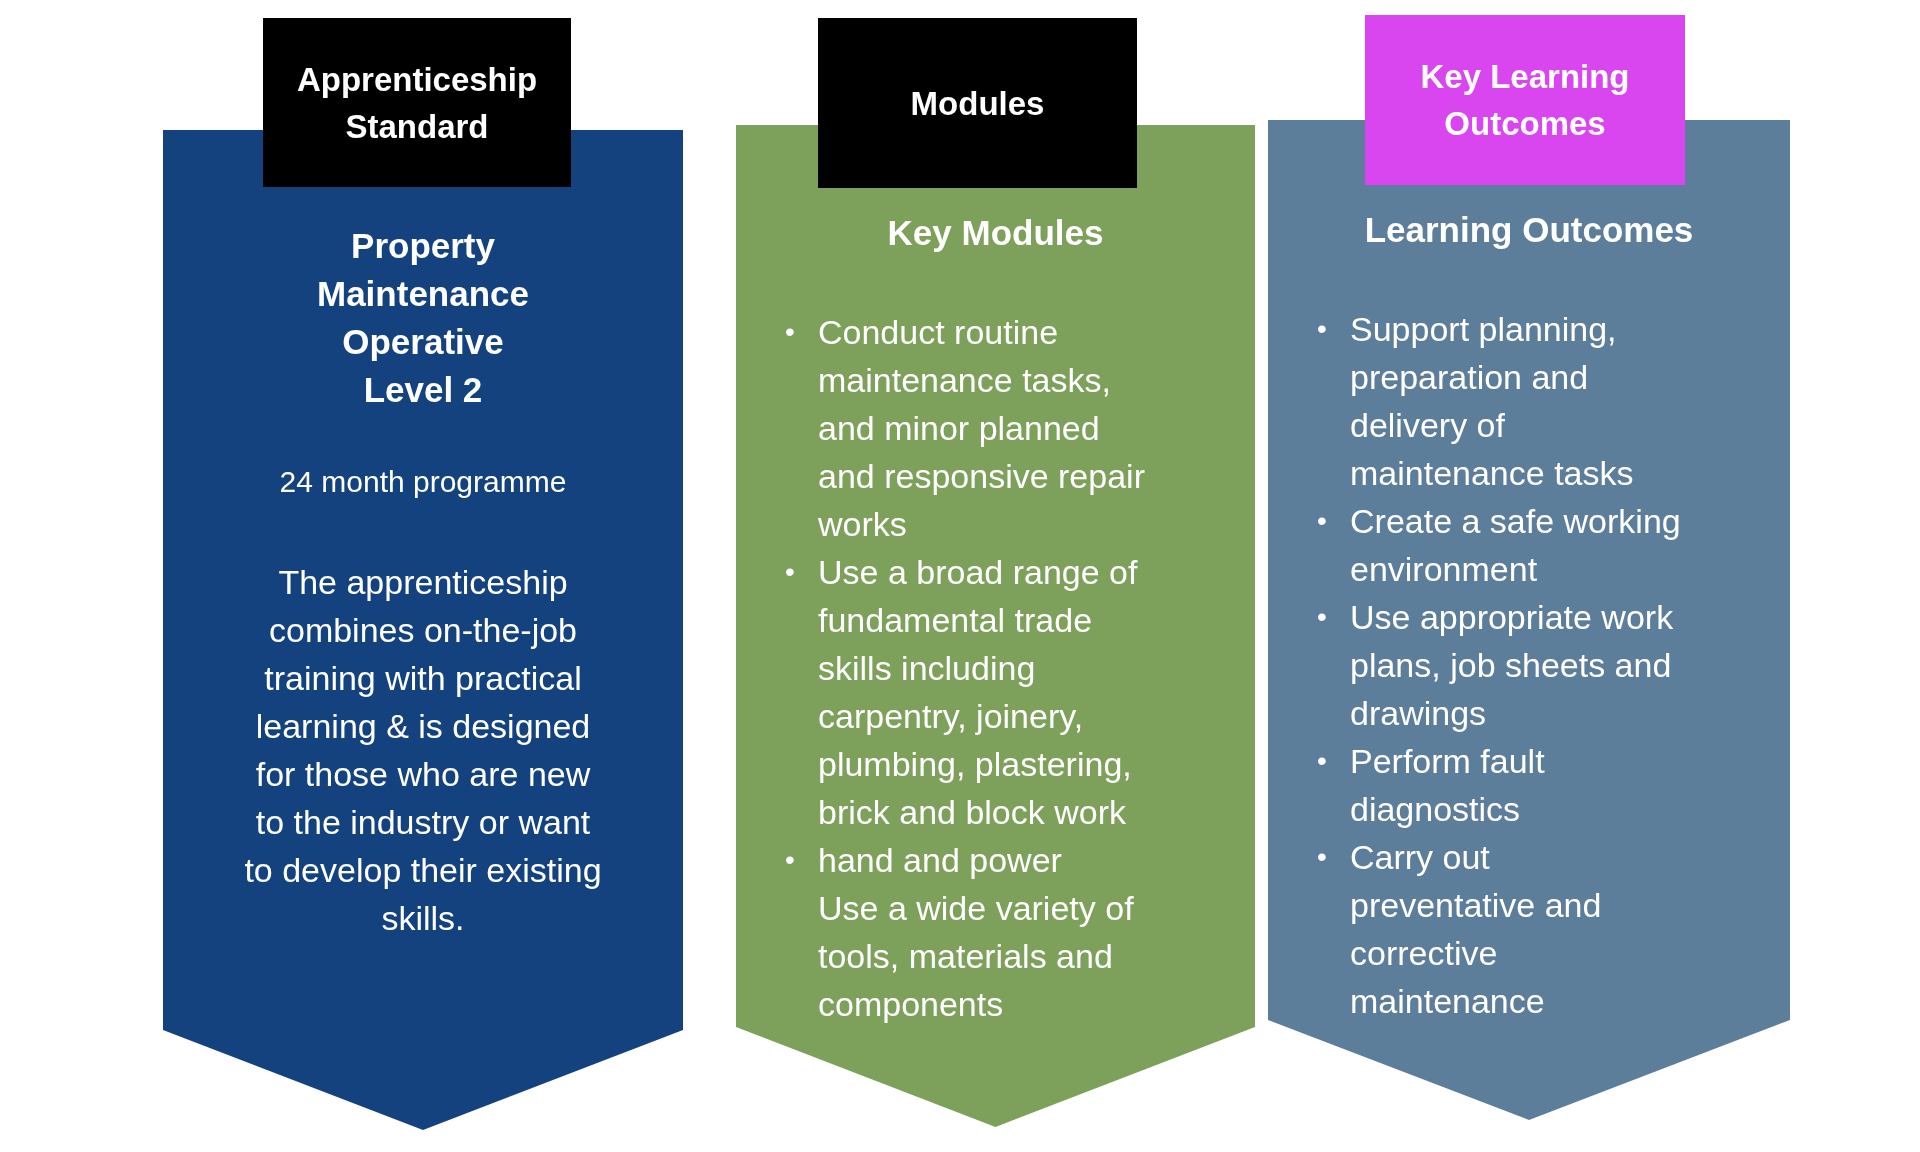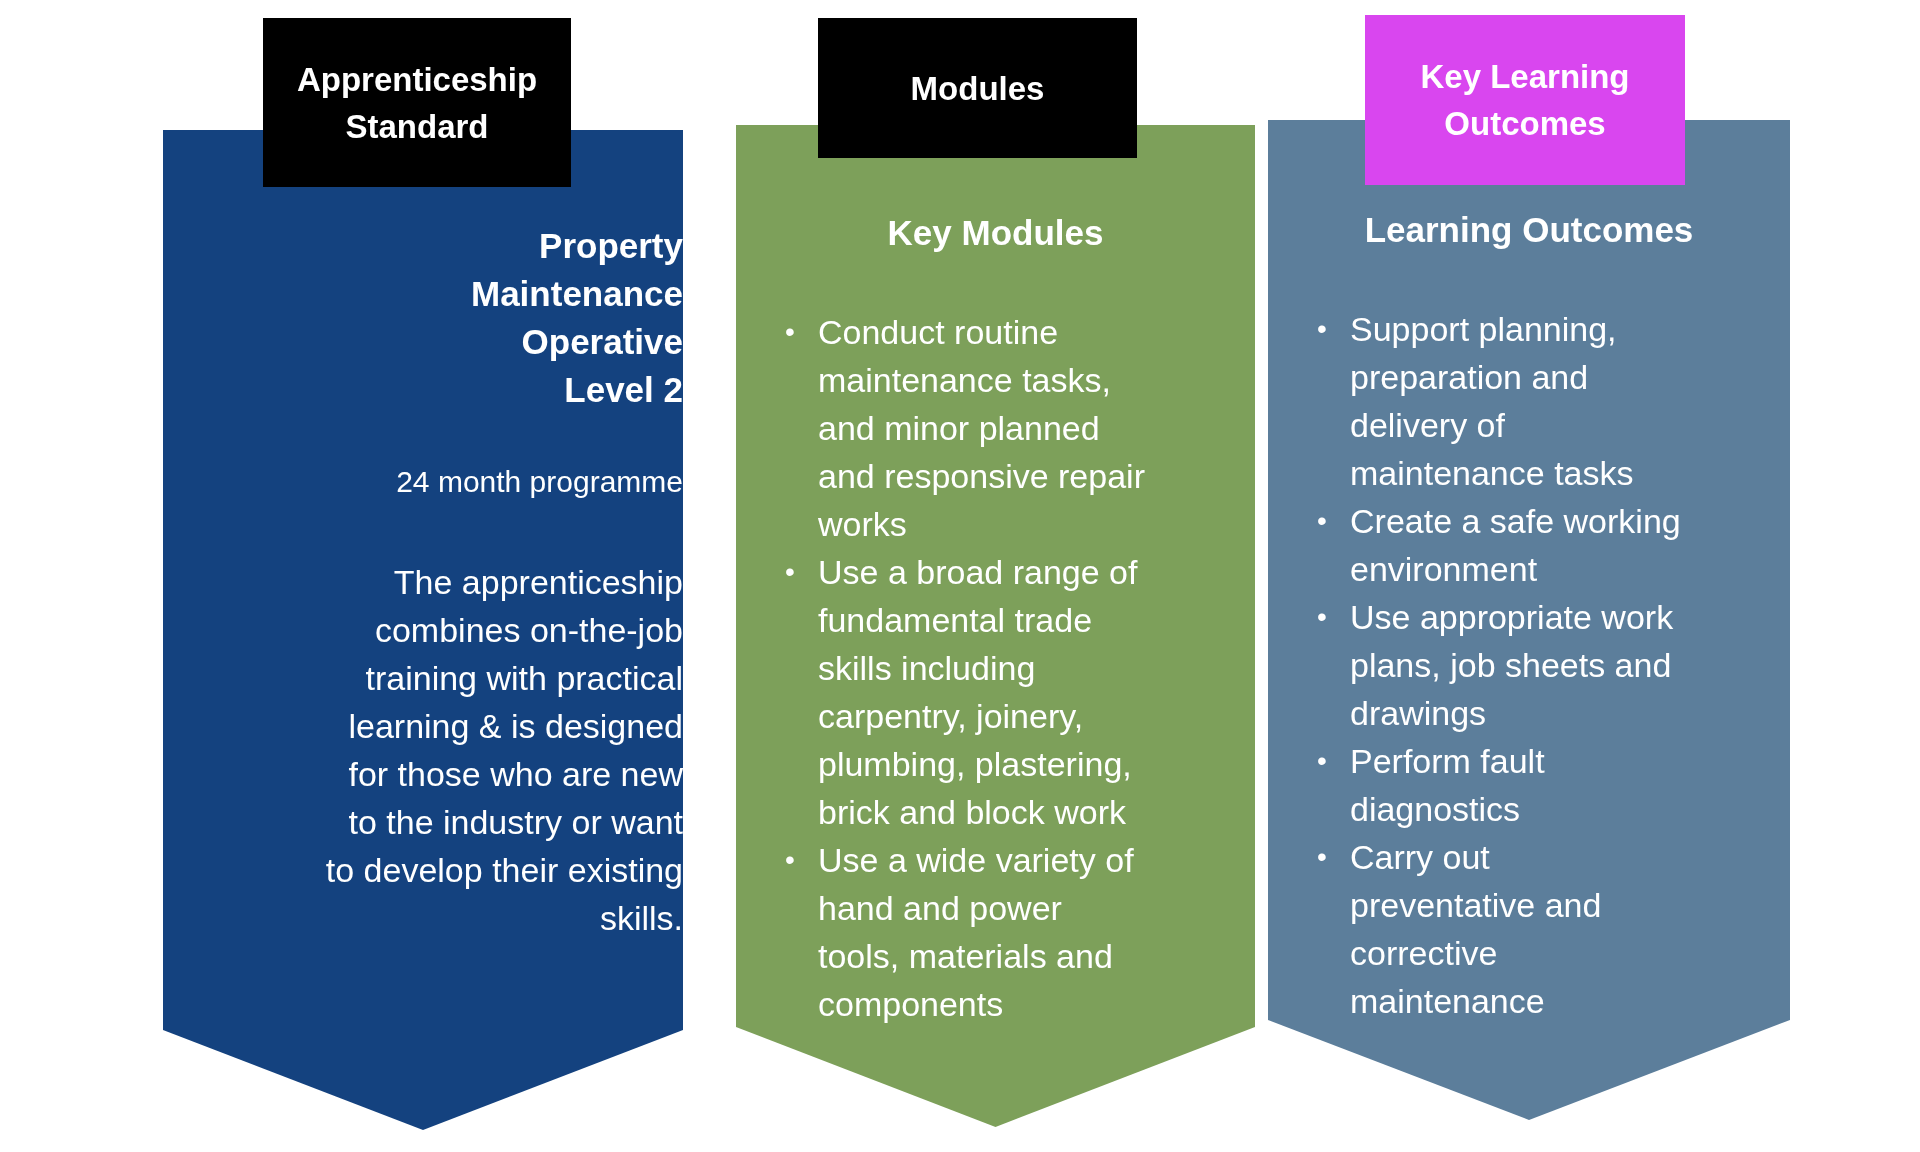--- a/index.html
+++ b/index.html
@@ -8,33 +8,33 @@
     background:#ffffff;
     font-family:"Liberation Sans","DejaVu Sans",sans-serif;
     position:relative;overflow:hidden;
     color:#ffffff;
   }
   .pennant{
     position:absolute;
     clip-path:polygon(0 0,100% 0,100% calc(100% - 100px),50% 100%,0 calc(100% - 100px));
     color:#ffffff;
   }
-  #pennant-apprenticeship{left:163px;top:130px;width:520px;height:1000px;text-align:right;}
+  #pennant-apprenticeship{left:163px;top:130px;width:520px;height:1000px;}
   #pennant-modules{left:718px;top:125px;width:519px;height:1002px;}
   #pennant-outcomes{left:1268px;top:120px;width:522px;height:1000px;}
 
   .tab{
     position:absolute;
     display:flex;align-items:center;justify-content:center;
     text-align:center;
     font-weight:bold;font-size:33px;line-height:47px;
     color:#ffffff;
   }
   #tab-apprenticeship{left:263px;top:18px;width:308px;height:169px;}
-  #tab-modules{left:818px;top:18px;width:319px;height:140px;}
+  #tab-modules{left:818px;top:18px;width:319px;height:170px;}
   #tab-outcomes{left:1365px;top:15px;width:320px;height:170px;}
 
   .center-col{text-align:center;}
   .banner-title{margin-top:92px;font-weight:bold;font-size:35px;line-height:48px;}
   .banner-subtitle{margin-top:44px;font-size:30px;line-height:48px;}
   .banner-desc{margin-top:52px;font-size:34px;line-height:48px;}
   .banner-heading{margin-top:84px;text-align:center;font-weight:bold;font-size:35px;line-height:48px;}
   #pennant-outcomes .banner-heading{margin-top:86px;}
 
   .bullets{list-style:none;margin:51px 0 0 0;padding:0 26px 0 49px;font-size:34px;line-height:48px;}
@@ -85,22 +85,22 @@
         <span class="ln">fundamental trade</span>
         <span class="ln">skills including</span>
         <span class="ln">carpentry, joinery,</span>
         <span class="ln">plumbing, plastering,</span>
         <span class="ln">brick and block work</span>
       </span>
     </li>
     <li>
       <span class="bullet-dot">•</span>
       <span>
+        <span class="ln">hand and power</span>
         <span class="ln">Use a wide variety of</span>
-        <span class="ln">hand and power</span>
         <span class="ln">tools, materials and</span>
         <span class="ln">components</span>
       </span>
     </li>
   </ul>
 </div>
 
 <div class="pennant" id="pennant-outcomes" style="background-color: rgb(92, 126, 155);">
   <div class="banner-heading">Learning Outcomes</div>
   <ul class="bullets">

